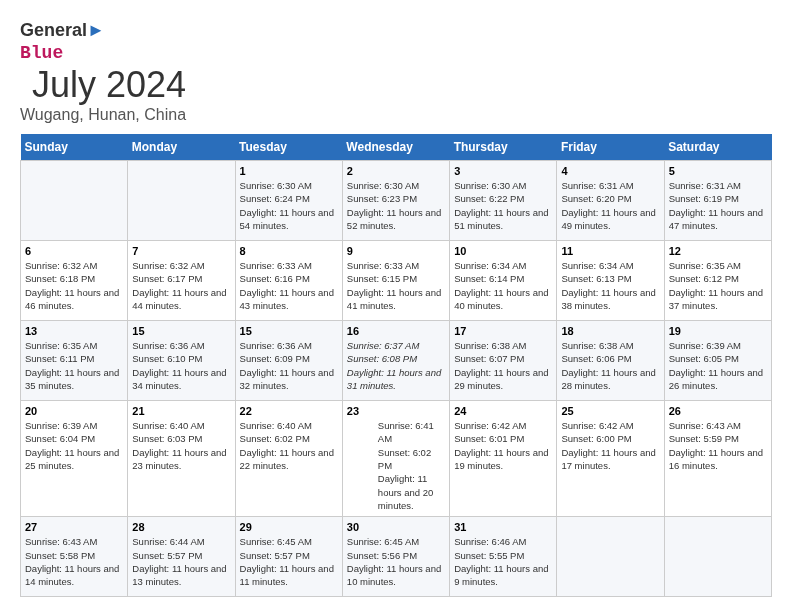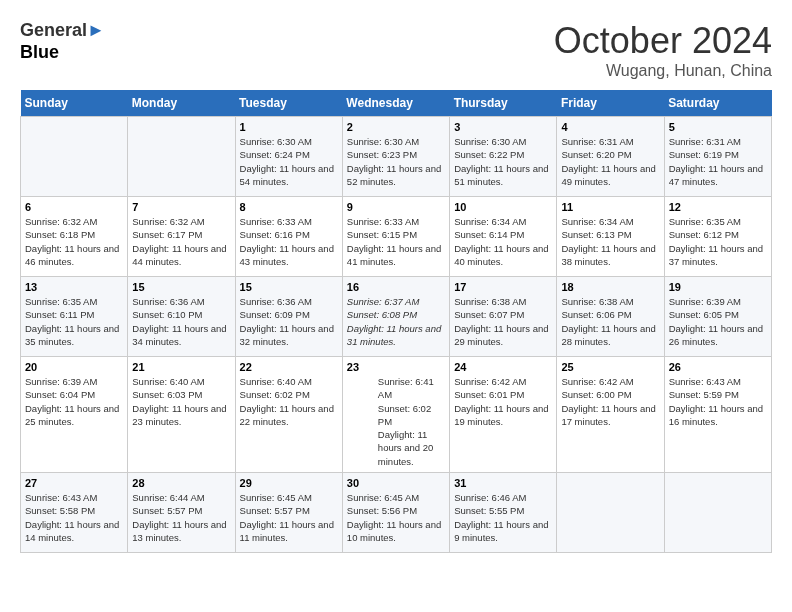--- a/index.html
+++ b/index.html
@@ -8,32 +8,33 @@
       background: #fff;
       width: 792px;
       min-height: 612px;
       padding: 20px;
     }
     .header {
       display: flex;
       justify-content: space-between;
       align-items: flex-start;
       margin-bottom: 10px;
+      flex-direction: column;
     }
     .logo {
       display: flex;
       align-items: center;
     }
     .logo-text {
       font-size: 18px;
       font-weight: bold;
       line-height: 1.2;
     }
     .logo-general { color: #333; }
-    .logo-blue { color: #000000; }
+    .logo-blue { color: #be185d; font-family: Liberation Mono, monospace; }
     .title-block {
       text-align: right;
     }
     .month-title {
       font-size: 36px;
       font-weight: normal;
       color: #333;
     }
     .location {
       font-size: 16px;
@@ -89,21 +90,21 @@
     <div>
       <div class="logo-text">
         <span class="logo-general">General</span><span style="color:#2a6ebb;font-weight:bold;">►</span>
       </div>
       <div class="logo-text">
         <span class="logo-blue">Blue</span>
       </div>
     </div>
   </div>
   <div class="title-block">
-    <div class="month-title">October 2024</div>
+    <div class="month-title">July 2024</div>
     <div class="location">Wugang, Hunan, China</div>
   </div>
 </div>
 
 <table>
   <thead>
     <tr id="header-row">
         <th>Sunday</th>
         <th>Monday</th>
         <th>Tuesday</th>

